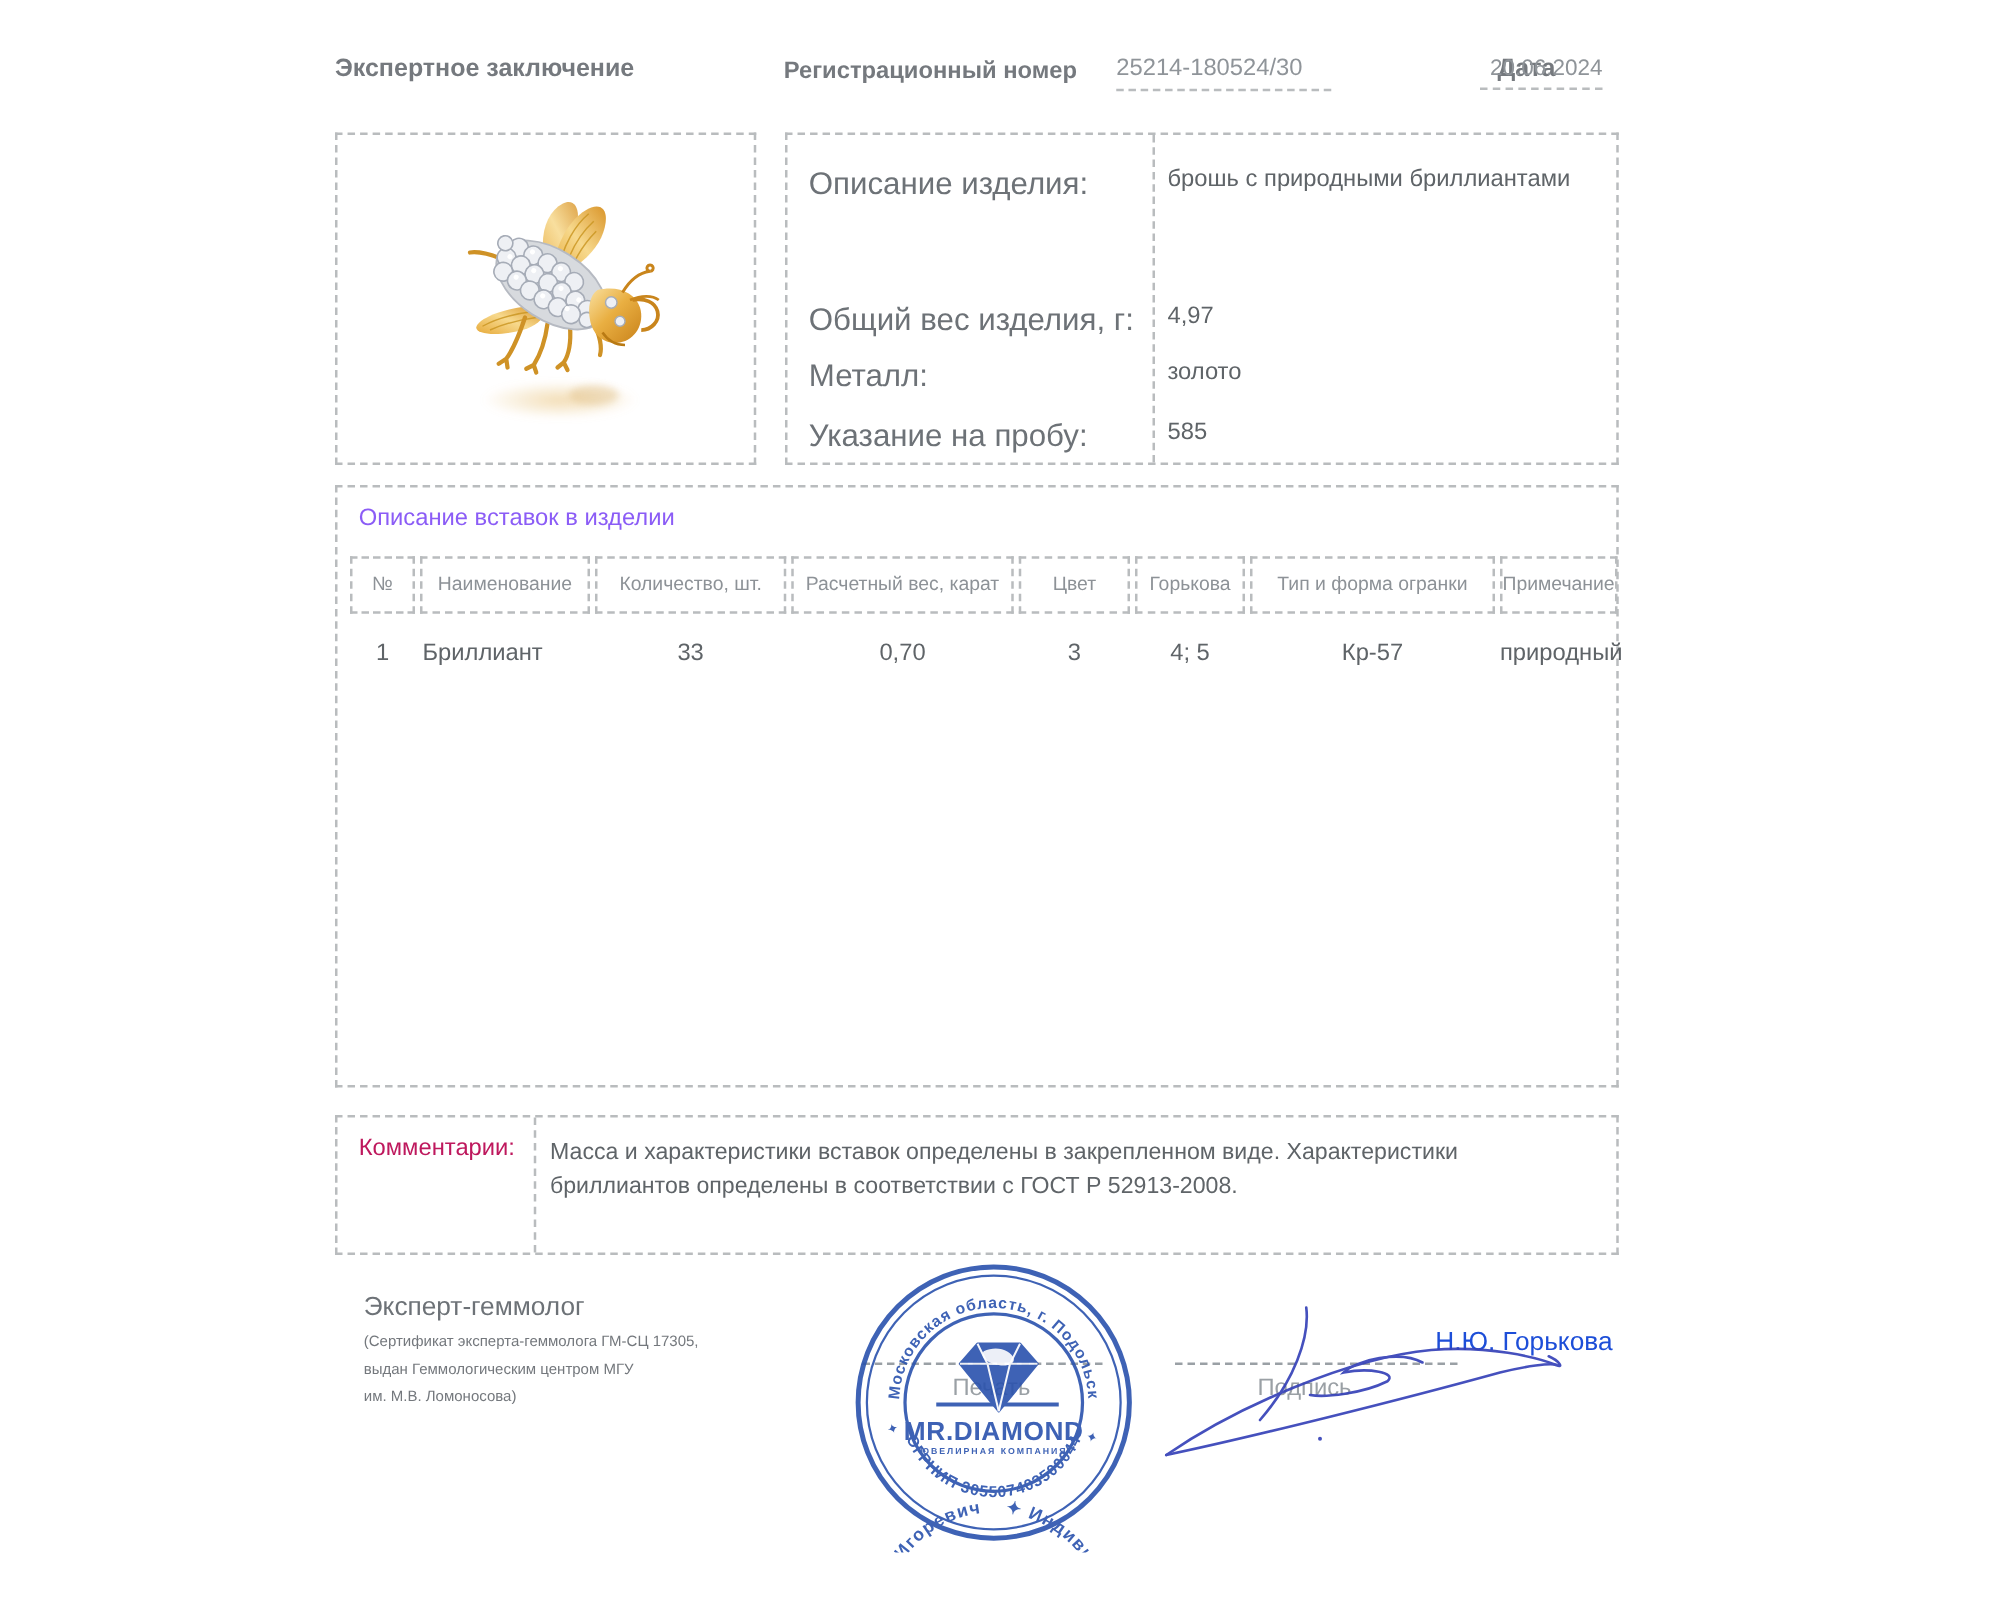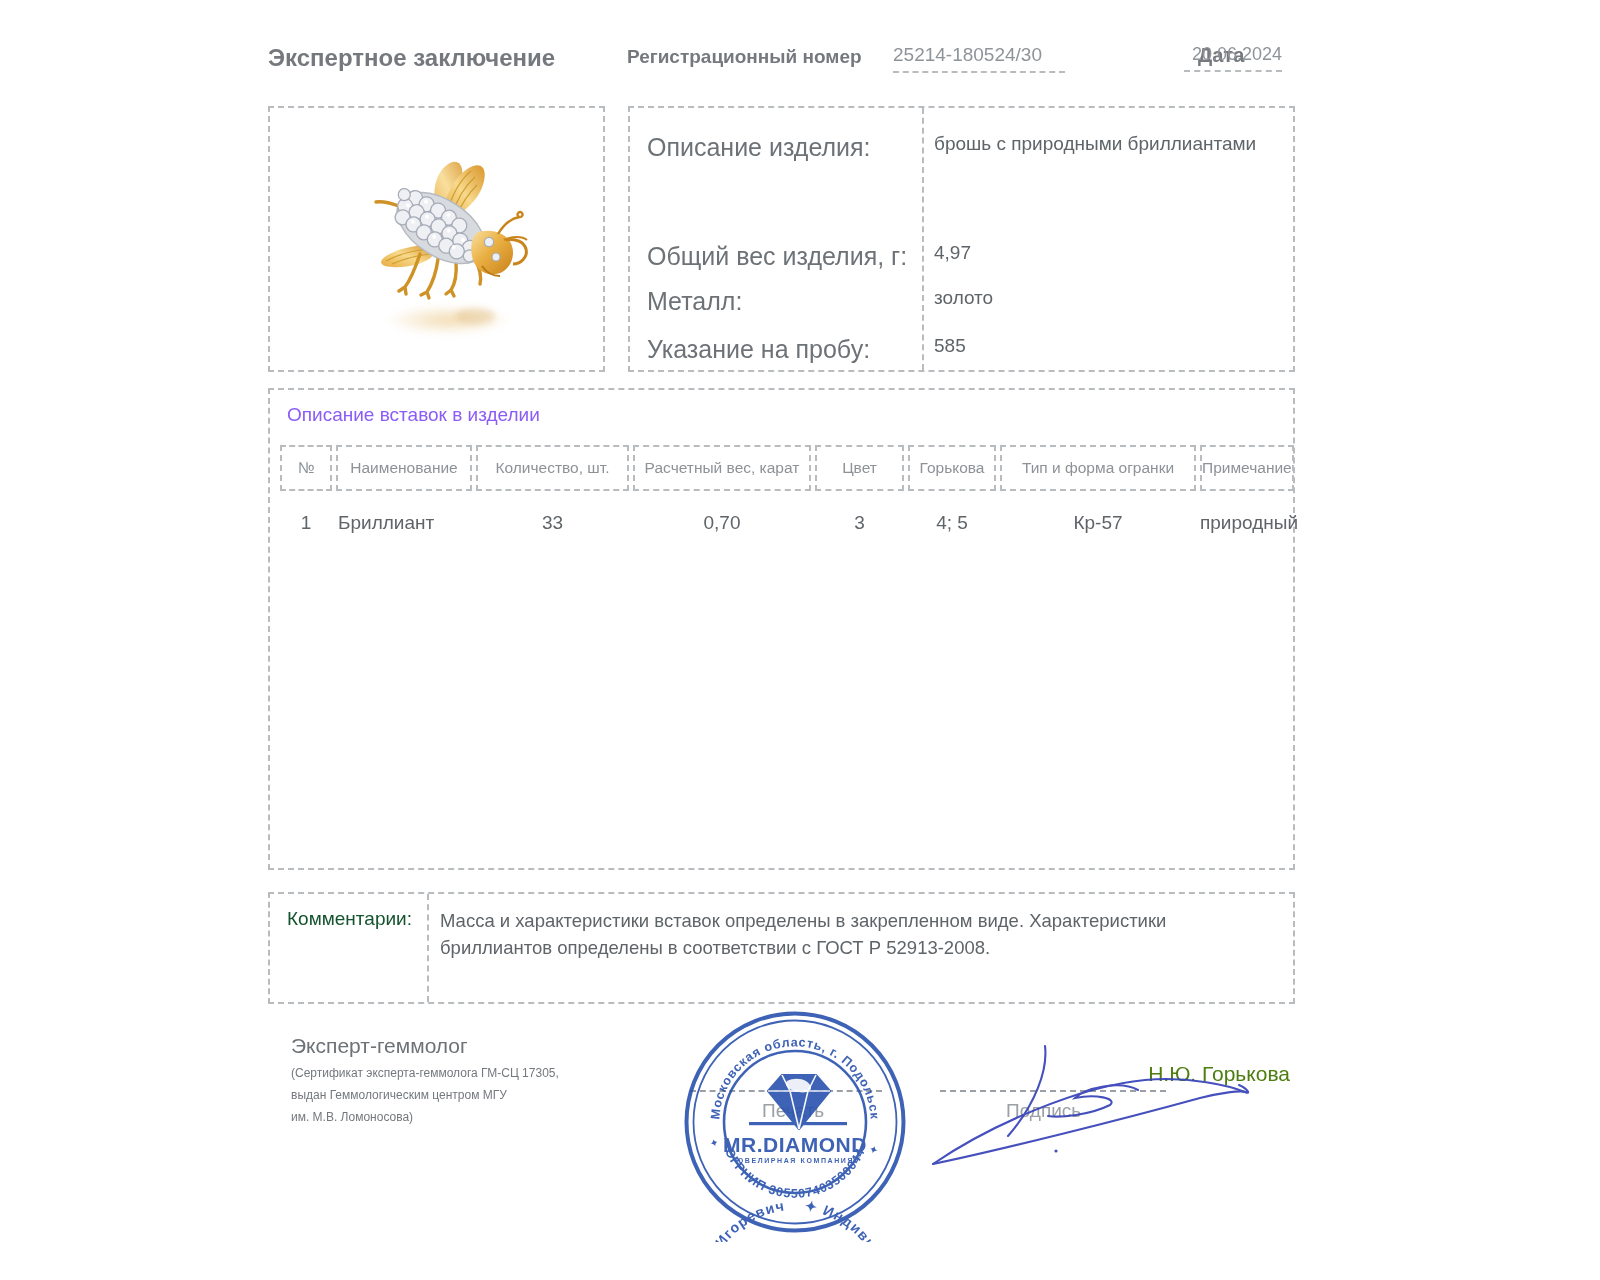--- a/index.html
+++ b/index.html
@@ -12,21 +12,21 @@
   .abs { position:absolute; }
   .nowrap { white-space:nowrap; }
   .dashed-box { border:2px dashed #b9bcbe; position:absolute; background:#fff; }
   .lbl-bold { font-weight:700; color:#75797e; }
   .val-light { color:#8f9499; }
   .dash-underline { border-bottom:2px dashed #b9bcbe; padding-bottom:5px; display:inline-block; }
   .desc-label { font-size:25px; color:#6d7277; }
   .desc-value { font-size:19px; color:#5f6468; }
 
   
-  #doc-title   { left:268px; top:44px; font-size:24px; }
+  #doc-title   { left:268px; top:44px; font-size:20px; }
   #reg-label   { left:627px; top:46px; font-size:19px; }
   #reg-value   { left:893px; top:44px; font-size:19px; min-width:172px; }
   #date-label  { left:1198px; top:44px; font-size:20px; }
   #date-value  { left:1184px; top:44px; font-size:18px; min-width:98px;text-align:right; }
 
   
   #photo-panel { left:268px; top:106px; width:337px; height:266px; }
   #desc-panel  { left:628px; top:106px; width:667px; height:266px; }
   #desc-divider{ position:absolute; left:292px; top:0; bottom:0; border-left:2px dashed #b9bcbe; }
   .desc-row-label { position:absolute; left:17px; }
@@ -49,33 +49,33 @@
   }
   .td {
     height:40px; display:flex; align-items:center; justify-content:center;
     font-size:19px; color:#5f6468; white-space:nowrap;
   }
   .td.left { justify-content:flex-start; padding-left:2px; }
 
   
   #comments-panel { left:268px; top:892px; width:1027px; height:112px; }
   #comments-divider { position:absolute; left:157px; top:0; bottom:0; border-left:2px dashed #b9bcbe; }
-  #comments-label { position:absolute; left:17px; top:14px; font-size:19px; color:#14532d; }
+  #comments-label { position:absolute; left:17px; top:14px; font-size:19px; color:#be185d; }
   #comments-text  { position:absolute; left:170px; top:13px; width:830px; font-size:18.5px; line-height:1.46; color:#5f6468; }
 
   
   #expert-title { left:291px; top:1034px; font-size:21px; color:#6d7277; }
   #expert-cert  { left:291px; top:1062px; font-size:12px; line-height:22px; color:#74787d; }
   .sign-line { position:absolute; border-top:2px dashed #9aa0a5; height:0; }
   #stamp-line { left:690px; top:1090px; width:192px; }
   #sign-line  { left:940px; top:1090px; width:226px; }
   .sign-caption { position:absolute; font-size:19px; color:#9aa0a5; }
   #stamp-caption { left:762px; top:1100px; }
   #sign-caption  { left:1006px; top:1100px; }
-  #expert-name { left:1040px; top:1062px; width:250px; text-align:right; font-size:21px; color:#4d7c0f; }
+  #expert-name { left:1040px; top:1062px; width:250px; text-align:right; font-size:21px; color:#1d4ed8; }
 
   #stamp-svg { left:675px; top:1002px; }
   #signature-svg { left:915px; top:1025px; }
 </style>
 </head>
 <body>
 
 <div class="abs nowrap lbl-bold" id="doc-title">Экспертное заключение</div>
 <div class="abs nowrap lbl-bold" id="reg-label">Регистрационный номер</div>
 <div class="abs nowrap val-light dash-underline" id="reg-value">25214-180524/30</div>

